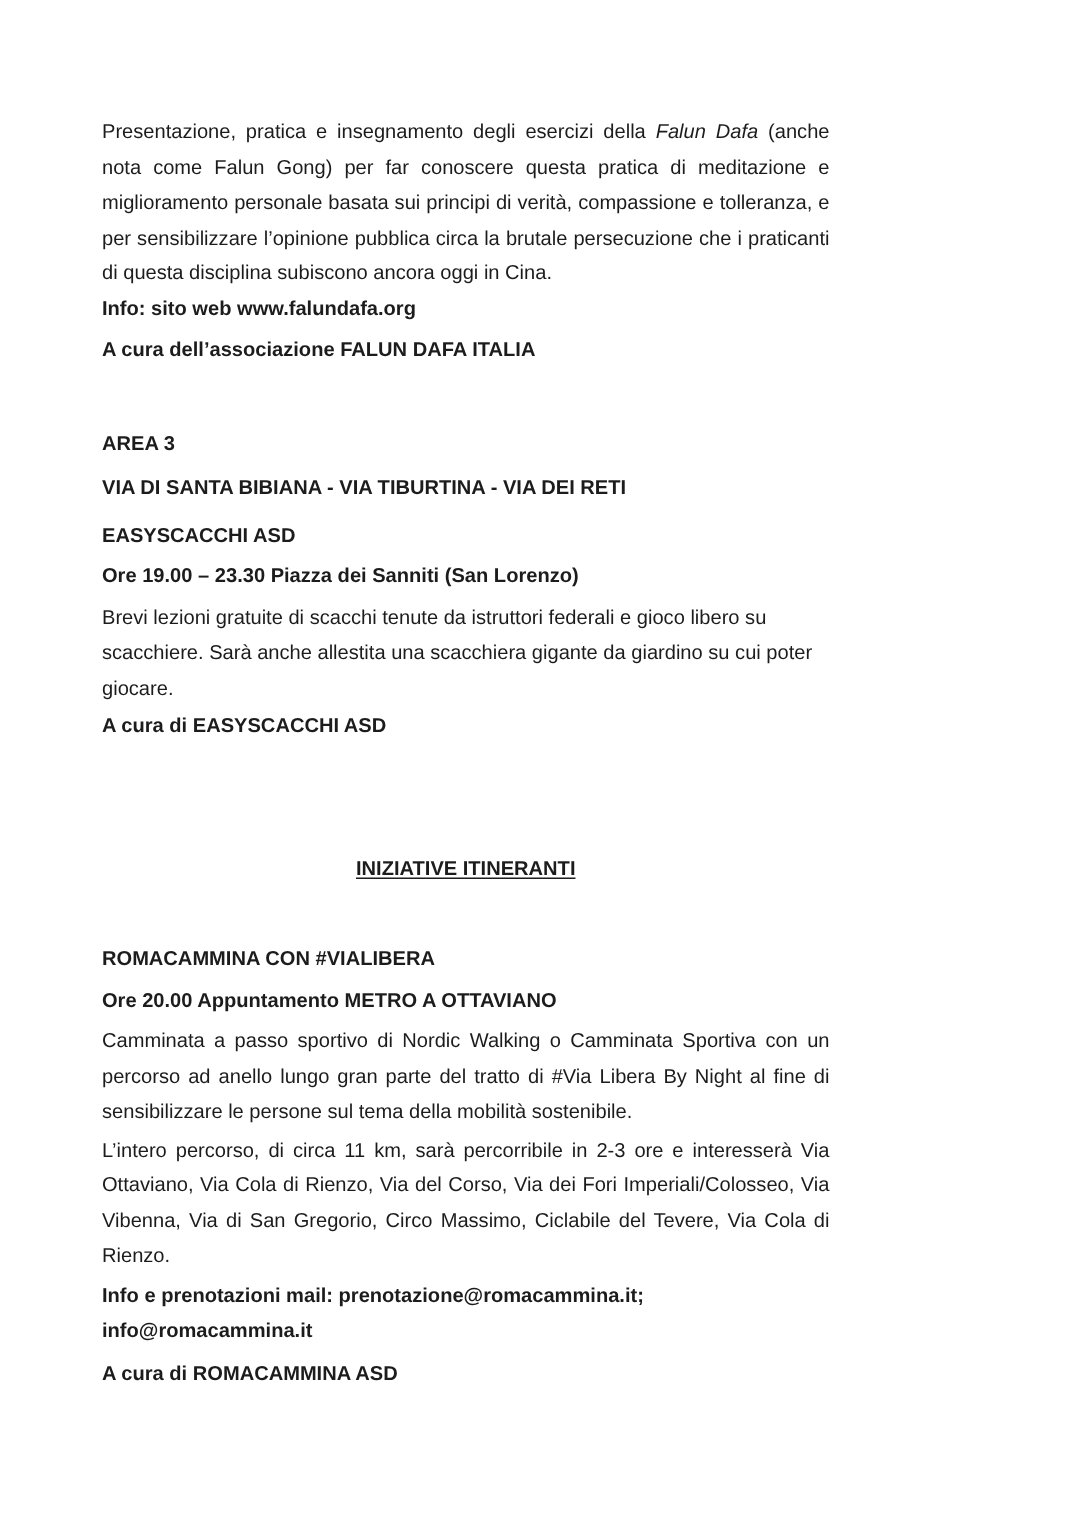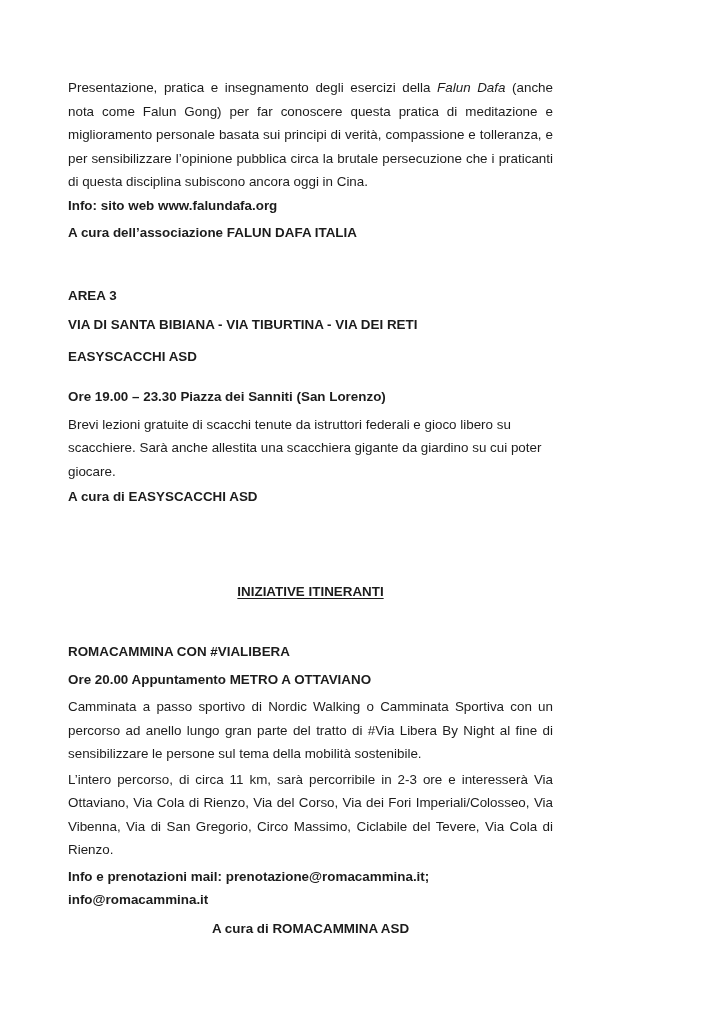--- a/index.html
+++ b/index.html
@@ -36,31 +36,31 @@
     text-underline-offset: 2px;
   }
   .italic { font-style: italic; }
 
   
   .m-p0  { margin-bottom: 0; }
   .m-p1  { margin-bottom: 4px; font-weight: bold; }
   .m-p2  { margin-bottom: 39px; }
   .m-p3  { margin-bottom: 6px; }
   .m-p4  { margin-bottom: 8px; }
-  .m-p5  { margin-bottom: 17px; }
+  .m-p5  { margin-bottom: 4px; }
   .m-p6  { margin-bottom: 4px; }
   .m-p7  { margin-bottom: 2px; }
   .m-p8  { margin-bottom: 71px; }
   .m-p9  { margin-bottom: 37px; }
   .m-p10 { margin-bottom: 4px; }
   .m-p11 { margin-bottom: 4px; }
   .m-p12 { margin-bottom: 2px; }
   .m-p13 { margin-bottom: 3px; }
   .m-p14 { margin-bottom: 5px; }
-  .m-p15 { margin-bottom: 105px; text-align: center; }
+  .m-p15 { margin-bottom: 105px; }
   .m-p16 { margin-bottom: 6px; }
 
   .bullet-item {
     margin-left: 24px;
   }
   .bullet-glyph {
     display: inline-block;
     width: 21px;
   }
 </style>

